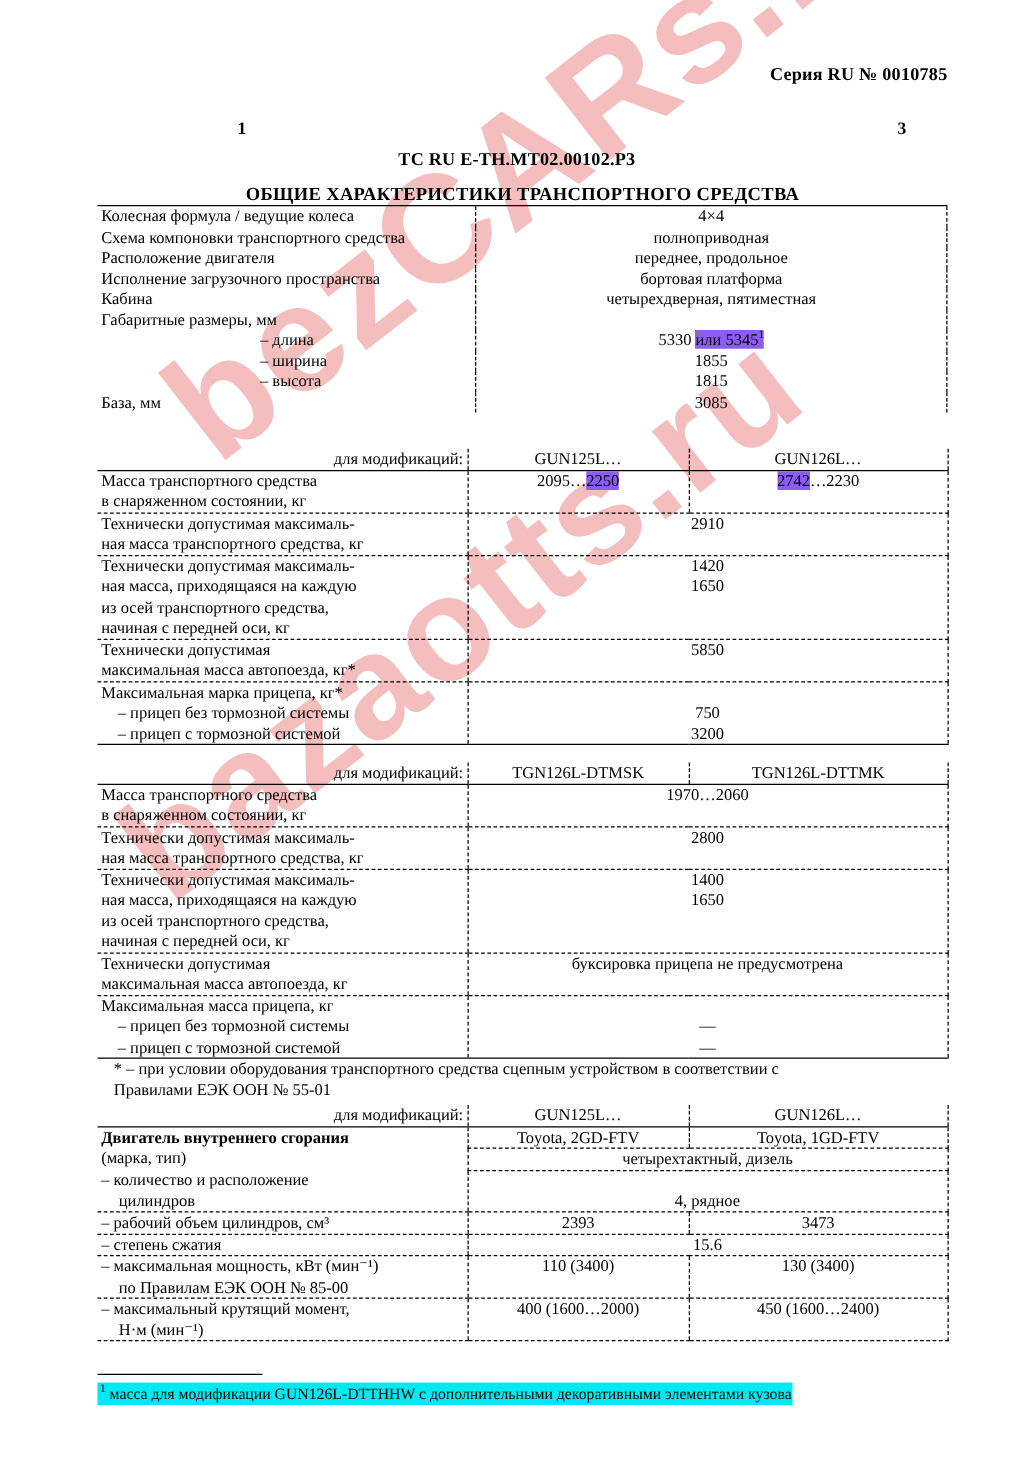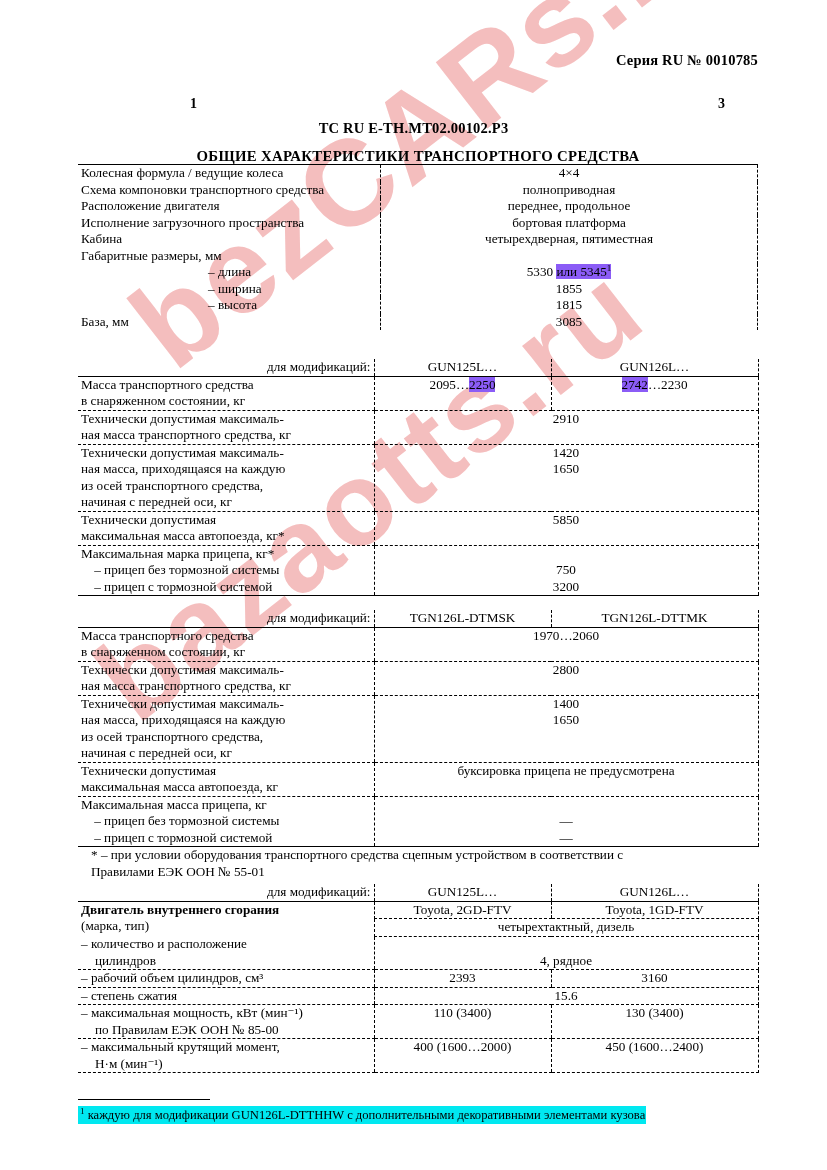--- a/index.html
+++ b/index.html
@@ -376,21 +376,21 @@
         <td class="lab dash-bot">
           <div>–  количество и расположение</div>
           <div style="padding-left:14px;">цилиндров</div>
         </td>
         <td class="val dash-bot vdiv-dash vend-dash" colspan="2" style="padding-top:16px;">4, рядное</td>
       </tr>
 
       <tr>
         <td class="lab dash-bot">–  рабочий объем цилиндров, см³</td>
         <td class="val dash-bot vdiv-dash">2393</td>
-        <td class="val dash-bot vdiv-dash vend-dash">3160</td>
+        <td class="val dash-bot vdiv-dash vend-dash">3473</td>
       </tr>
 
       <tr>
         <td class="lab dash-bot">–  степень сжатия</td>
         <td class="val dash-bot vdiv-dash vend-dash" colspan="2">15.6</td>
       </tr>
 
       <tr>
         <td class="lab dash-bot">
           <div>–  максимальная мощность, кВт (мин⁻¹)</div>
@@ -405,15 +405,15 @@
           <div>–  максимальный крутящий момент,</div>
           <div style="padding-left:14px;">Н·м (мин⁻¹)</div>
         </td>
         <td class="val dash-bot vdiv-dash">400 (1600…2000)</td>
         <td class="val dash-bot vdiv-dash vend-dash">450 (1600…2400)</td>
       </tr>
     </tbody>
   </table>
 
   <div class="fn-rule"></div>
-  <div class="footnote"><sup>1</sup><span> каждую для модификации GUN126L-DTTHHW с дополнительными декоративными элементами кузова</span></div>
+  <div class="footnote"><sup>1</sup><span> масса для модификации GUN126L-DTTHHW с дополнительными декоративными элементами кузова</span></div>
 
 </div>
 
 </body></html>

